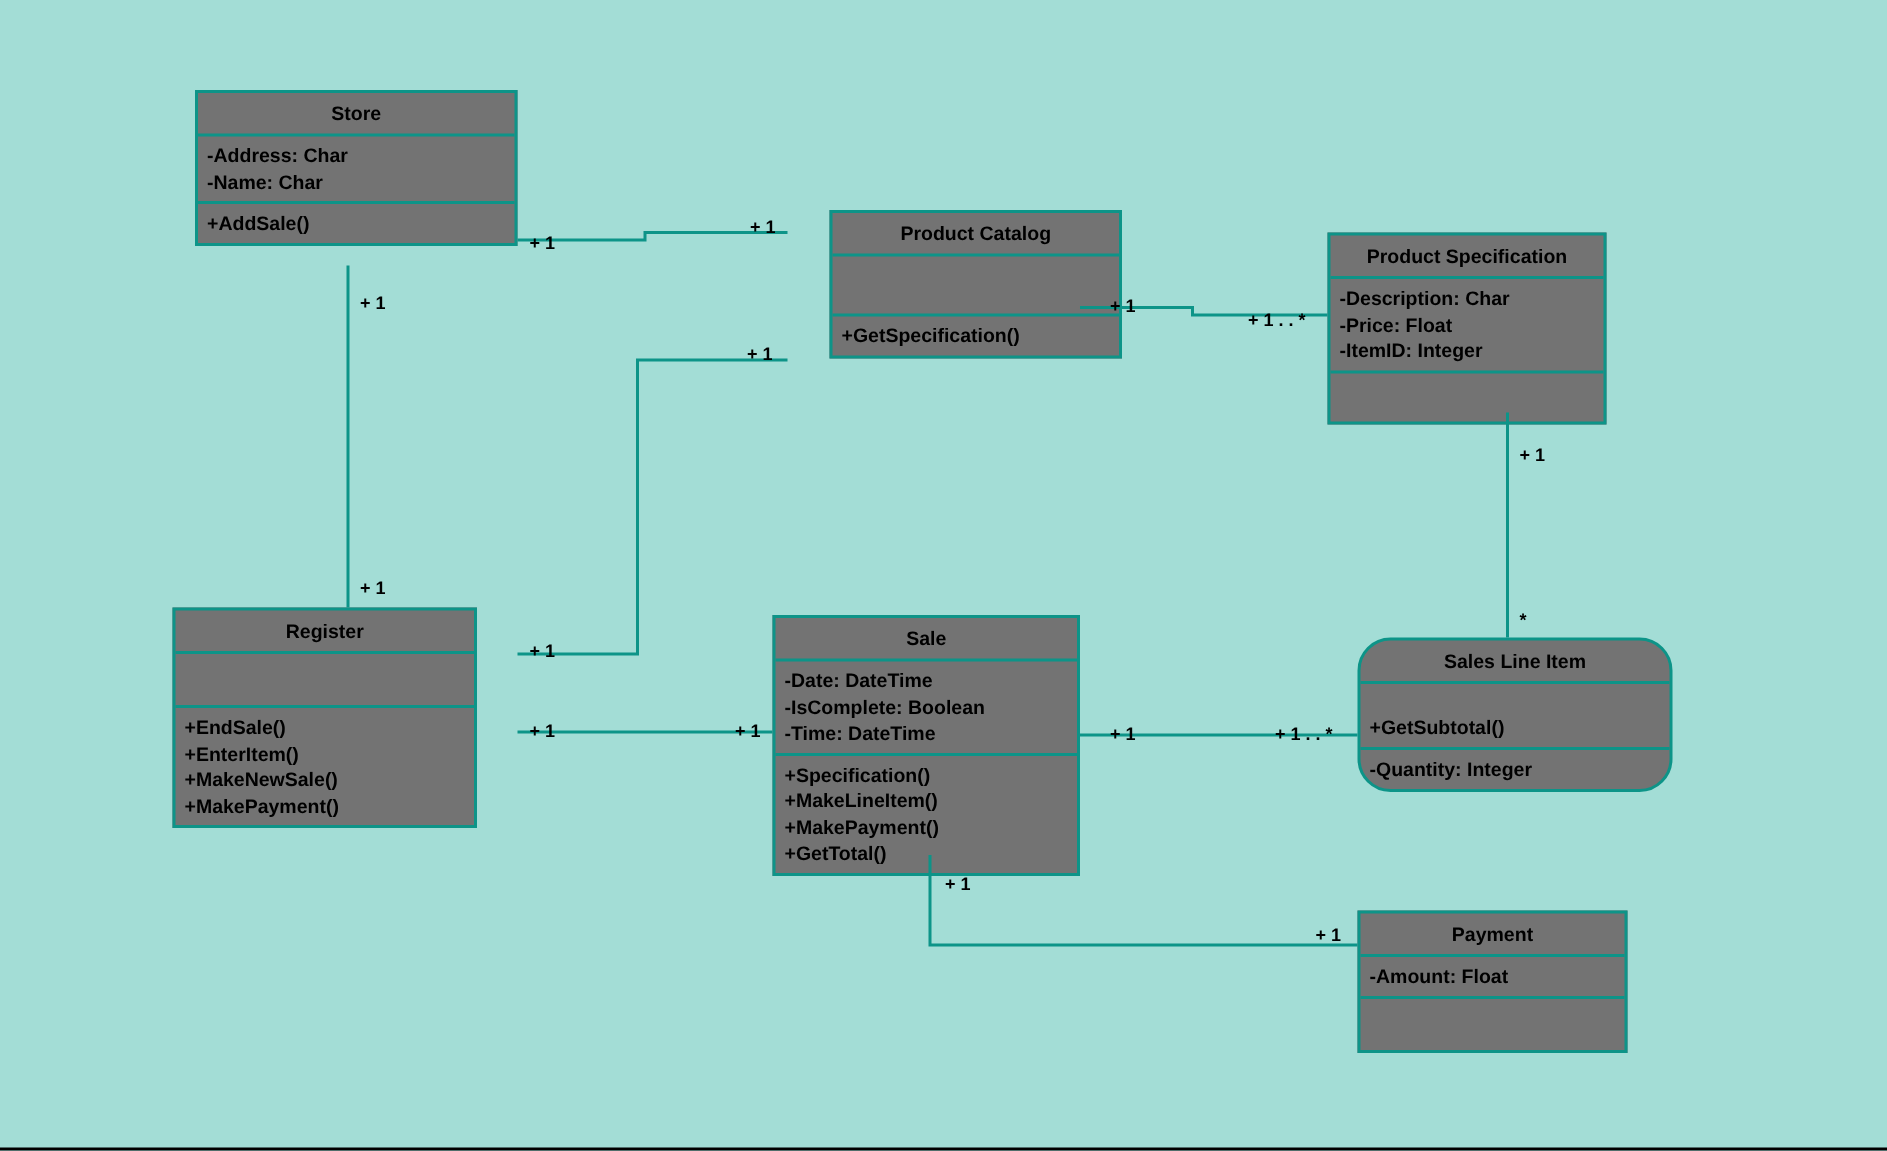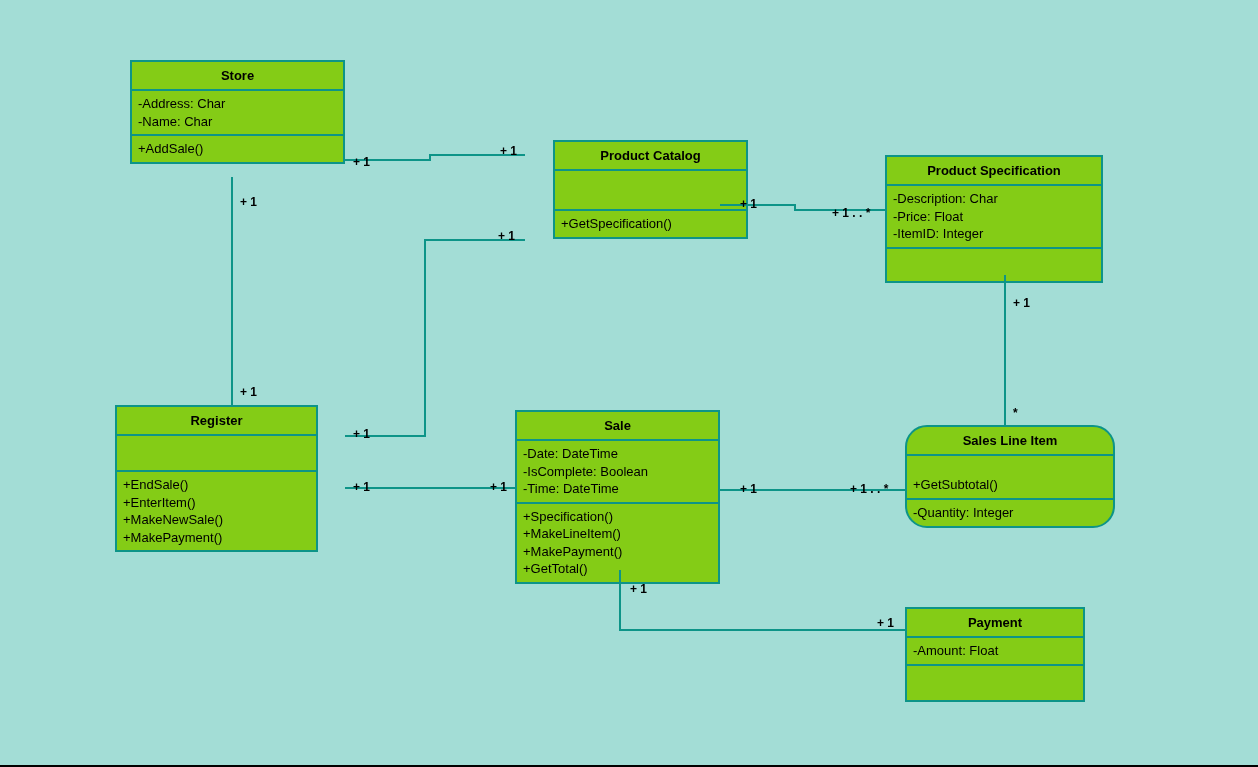--- a/index.html
+++ b/index.html
@@ -8,36 +8,36 @@
     height: 767px;
     background: #a3ddd6;
     font-family: Arial, Helvetica, sans-serif;
     font-size: 13px;
     color: #000;
     position: relative;
     border-bottom: 2px solid #000;
   }
   .class-box {
     position: absolute;
-    background: #84cc16;
+    background: #737373;
     border: 2px solid #0d9488;
   }
   .class-title {
     text-align: center;
     font-weight: bold;
     padding: 6px 4px;
     border-bottom: 2px solid #0d9488;
   }
   .class-section {
     padding: 4px 6px;
     border-bottom: 2px solid #0d9488;
     min-height: 26px;
   }
   .class-section:last-child { border-bottom: none; }
-  .class-line { line-height: 1.35; white-space: pre; }
+  .class-line { line-height: 1.35; white-space: pre; font-weight: bold; }
   .mult {
     position: absolute;
     font-size: 12px;
     font-weight: bold;
     color: #000;
     white-space: nowrap;
   }
   svg.relations {
     position: absolute;
     left: 0; top: 0;
@@ -65,21 +65,21 @@
 </div>
 
 <div class="class-box" style="left:553px; top:140px; width:195px;">
   <div class="class-title">Product Catalog</div>
   <div class="class-section" style="min-height:40px;"></div>
   <div class="class-section">
     <div class="class-line">+GetSpecification()</div>
   </div>
 </div>
 
-<div class="class-box" style="left:885px; top:155px; width:218px;">
+<div class="class-box" style="left:885px; top:155px; width:186px;">
   <div class="class-title">Product Specification</div>
   <div class="class-section">
     <div class="class-line">-Description: Char</div>
     <div class="class-line">-Price: Float</div>
     <div class="class-line">-ItemID: Integer</div>
   </div>
   <div class="class-section" style="min-height:32px;"></div>
 </div>
 
 <div class="class-box" style="left:115px; top:405px; width:203px;">

